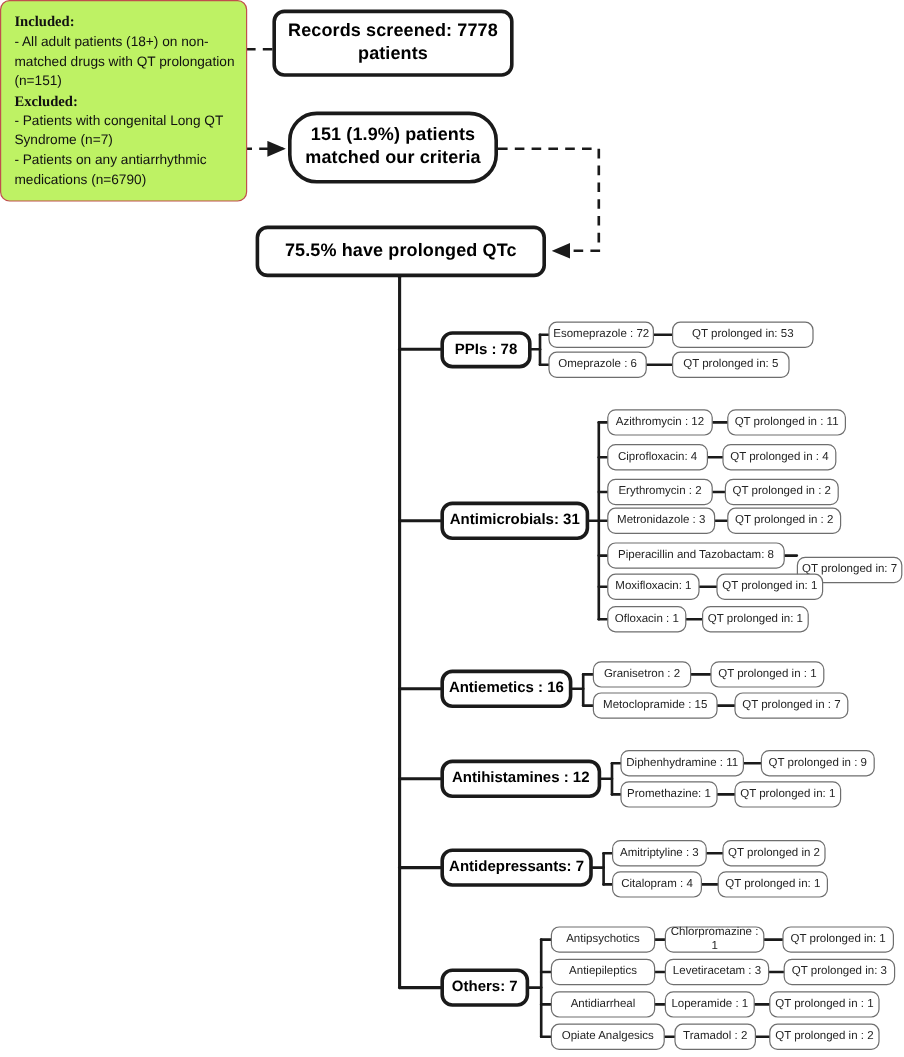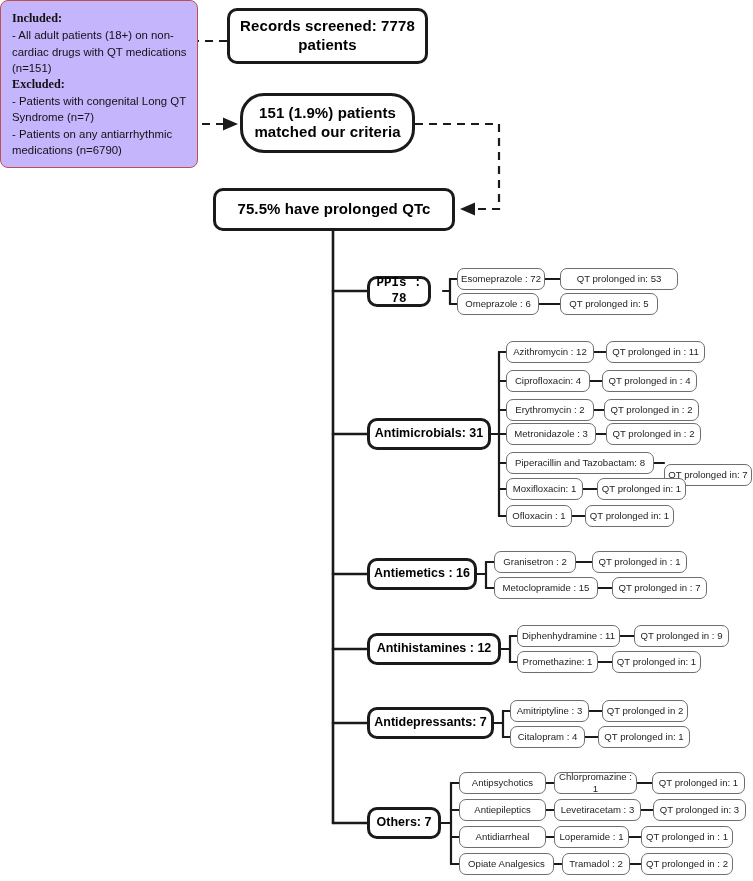--- a/index.html
+++ b/index.html
@@ -53,21 +53,21 @@
     font-weight: normal;
     color: #242424;
     padding: 0 3px;
   }
   
   .info-box {
     position: absolute;
     box-sizing: border-box;
     border: 1.6px solid #c0504d;
     border-radius: 8px;
-    background: #c4b5fd;
+    background: #bef264;
     padding: 9px 10px 9px 11px;
     font-size: 11.4px;
     line-height: 1.42;
     color: #111111;
     text-align: left;
   }
   .info-box .hdr {
     font-weight: bold;
     font-family: "Liberation Serif", serif;
     font-size: 12.2px;
@@ -190,30 +190,30 @@
 
   <div class="node-box box-heavy box-top" style="left:227px; top:8px; width:201px; height:56px;">Records screened: 7778 patients</div>
 
   <div class="node-box box-heavy box-top" style="left:240px; top:93px; width:175px; height:60px;border-radius:24px;">151 (1.9%) patients matched our criteria</div>
 
   <div class="node-box box-heavy box-top" style="left:213px; top:188px; width:242px; height:43px;">75.5% have prolonged QTc</div>
 
   <div class="info-box">
     <span class="hdr ln">Included:</span>
     <span class="ln">- All adult patients (18+) on non-</span>
-    <span class="ln">cardiac drugs with QT medications</span>
+    <span class="ln">matched drugs with QT prolongation</span>
     <span class="ln">(n=151)</span>
     <span class="hdr ln">Excluded:</span>
     <span class="ln">- Patients with congenital Long QT</span>
     <span class="ln">Syndrome (n=7)</span>
     <span class="ln">- Patients on any antiarrhythmic</span>
     <span class="ln">medications (n=6790)</span>
   </div>
 
-  <div class="node-box box-heavy box-cat" style="left:367px; top:276px; width:64px; height:31px;font-family:Liberation Mono, monospace;">PPIs : 78</div>
+  <div class="node-box box-heavy box-cat" style="left:367px; top:276px; width:76px; height:31px;">PPIs : 78</div>
   <div class="node-box box-heavy box-cat" style="left:367px; top:418px; width:124px; height:32px;">Antimicrobials: 31</div>
   <div class="node-box box-heavy box-cat" style="left:367px; top:558px; width:110px; height:32px;">Antiemetics : 16</div>
   <div class="node-box box-heavy box-cat" style="left:367px; top:633px; width:134px; height:32px;">Antihistamines : 12</div>
   <div class="node-box box-heavy box-cat" style="left:367px; top:707px; width:127px; height:32px;">Antidepressants: 7</div>
   <div class="node-box box-heavy box-cat" style="left:367px; top:807px; width:74px; height:32px;">Others: 7</div>
 
   <div class="node-box box-light" style="left:457px; top:268px; width:88px; height:22px;">Esomeprazole : 72</div>
   <div class="node-box box-light" style="left:560px; top:268px; width:118px; height:22px;">QT prolonged in: 53</div>
   <div class="node-box box-light" style="left:457px; top:293px; width:82px; height:22px;">Omeprazole : 6</div>
   <div class="node-box box-light" style="left:560px; top:293px; width:98px; height:22px;">QT prolonged in: 5</div>

